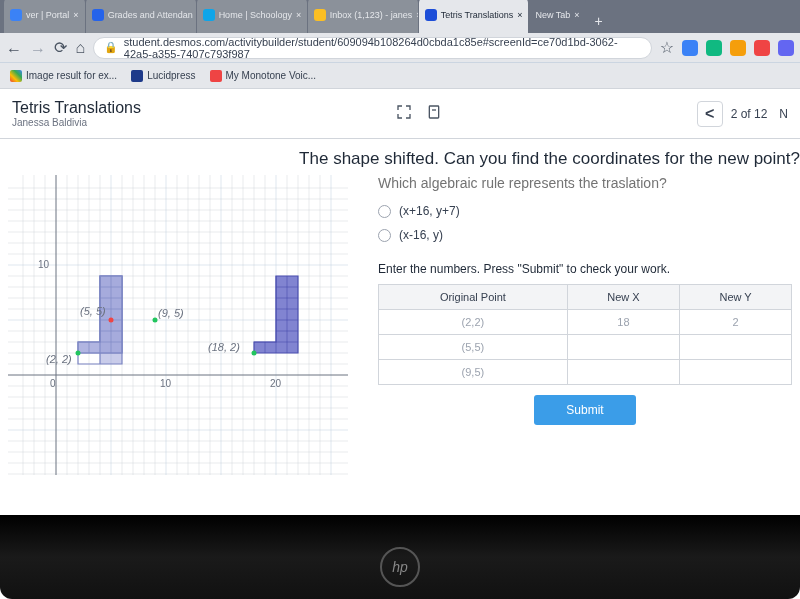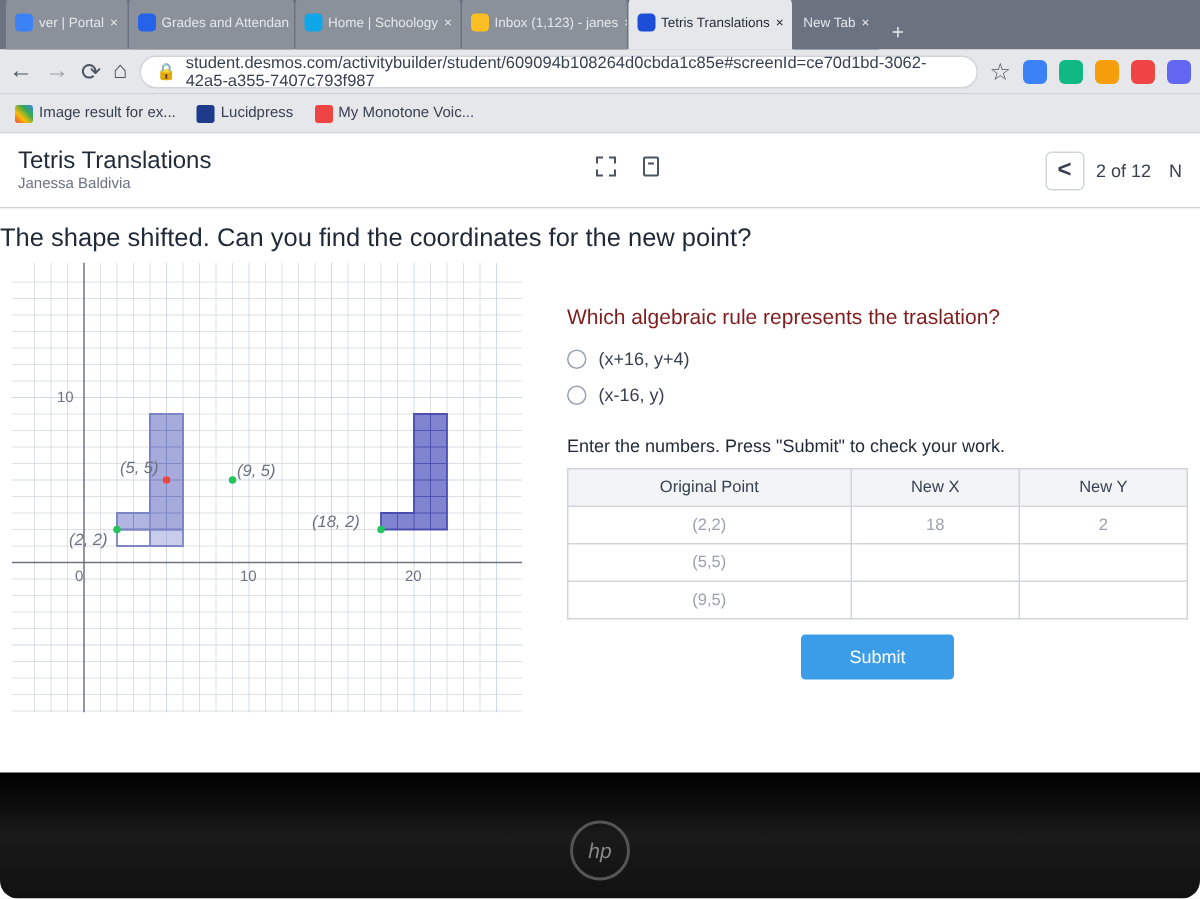--- a/index.html
+++ b/index.html
@@ -35,25 +35,25 @@
   .app-sub { font-size:10px; color:#6b7280;}
   .app-left { display:flex; flex-direction:column; }
   .app-mid { margin-left:auto; margin-right:auto; display:flex; gap:14px; color:#4b5563;}
   .app-mid svg { width:16px;height:16px;}
   .app-right { display:flex; align-items:center; gap:8px;}
   .pager-btn { width:26px;height:26px;border:1px solid #d1d5db;border-radius:4px;display:flex;align-items:center;justify-content:center;font-weight:bold;color:#374151;}
   .pager-text { font-size:12px;color:#374151;}
 
   
   .content { background:#fff; height:460px; position:relative; }
-  .question-title { text-align:left; font-size:17px; color:#1f2937; padding:10px 0 6px;}
+  .question-title { text-align:right; font-size:17px; color:#1f2937; padding:10px 0 6px;}
   .layout { display:flex; padding:0 8px;}
   .left-col { width:360px; }
   .right-col { flex:1; padding-left:10px;}
-  .subq { font-size:14px; color:#7f1d1d; margin-bottom:8px;margin-top:28px;}
+  .subq { font-size:14px; color:#737373; margin-bottom:8px;}
   .radio-row { display:flex; align-items:center; gap:8px; font-size:12px; color:#374151; padding:5px 0;}
   .radio { width:13px;height:13px;border:1px solid #9ca3af;border-radius:50%;display:inline-block;}
   .instr { font-size:12px; color:#1f2937; margin-top:14px; margin-bottom:6px; line-height:1.4;}
   table { width:100%; border-collapse:collapse; font-size:11px;}
   th,td { border:1px solid #d1d5db; padding:6px 8px; text-align:center; color:#374151;}
   th { background:#f3f4f6; font-weight:500;}
   td.faded { color:#9ca3af;}
   .submit-btn { background:#3b9de8; color:#fff; border:none; padding:8px 32px; font-size:12px; border-radius:3px; margin:10px auto 0; display:block;}
 
   
@@ -278,21 +278,21 @@
           <text class="tick" x="262" y="212">20</text>
           <text class="tick" x="30" y="93">10</text>
         </svg>
       </div>
     </div>
 
     <div class="right-col">
       <div class="subq">Which algebraic rule represents the traslation?</div>
       <div class="radio-row">
           <span class="radio"></span>
-          <span>(x+16, y+4)</span>
+          <span>(x+16, y+7)</span>
         </div>
       <div class="radio-row">
           <span class="radio"></span>
           <span>(x-16, y)</span>
         </div>
 
       <div class="instr">Enter the numbers. Press "Submit" to check your work.</div>
       <table>
         <thead>
             <tr>

